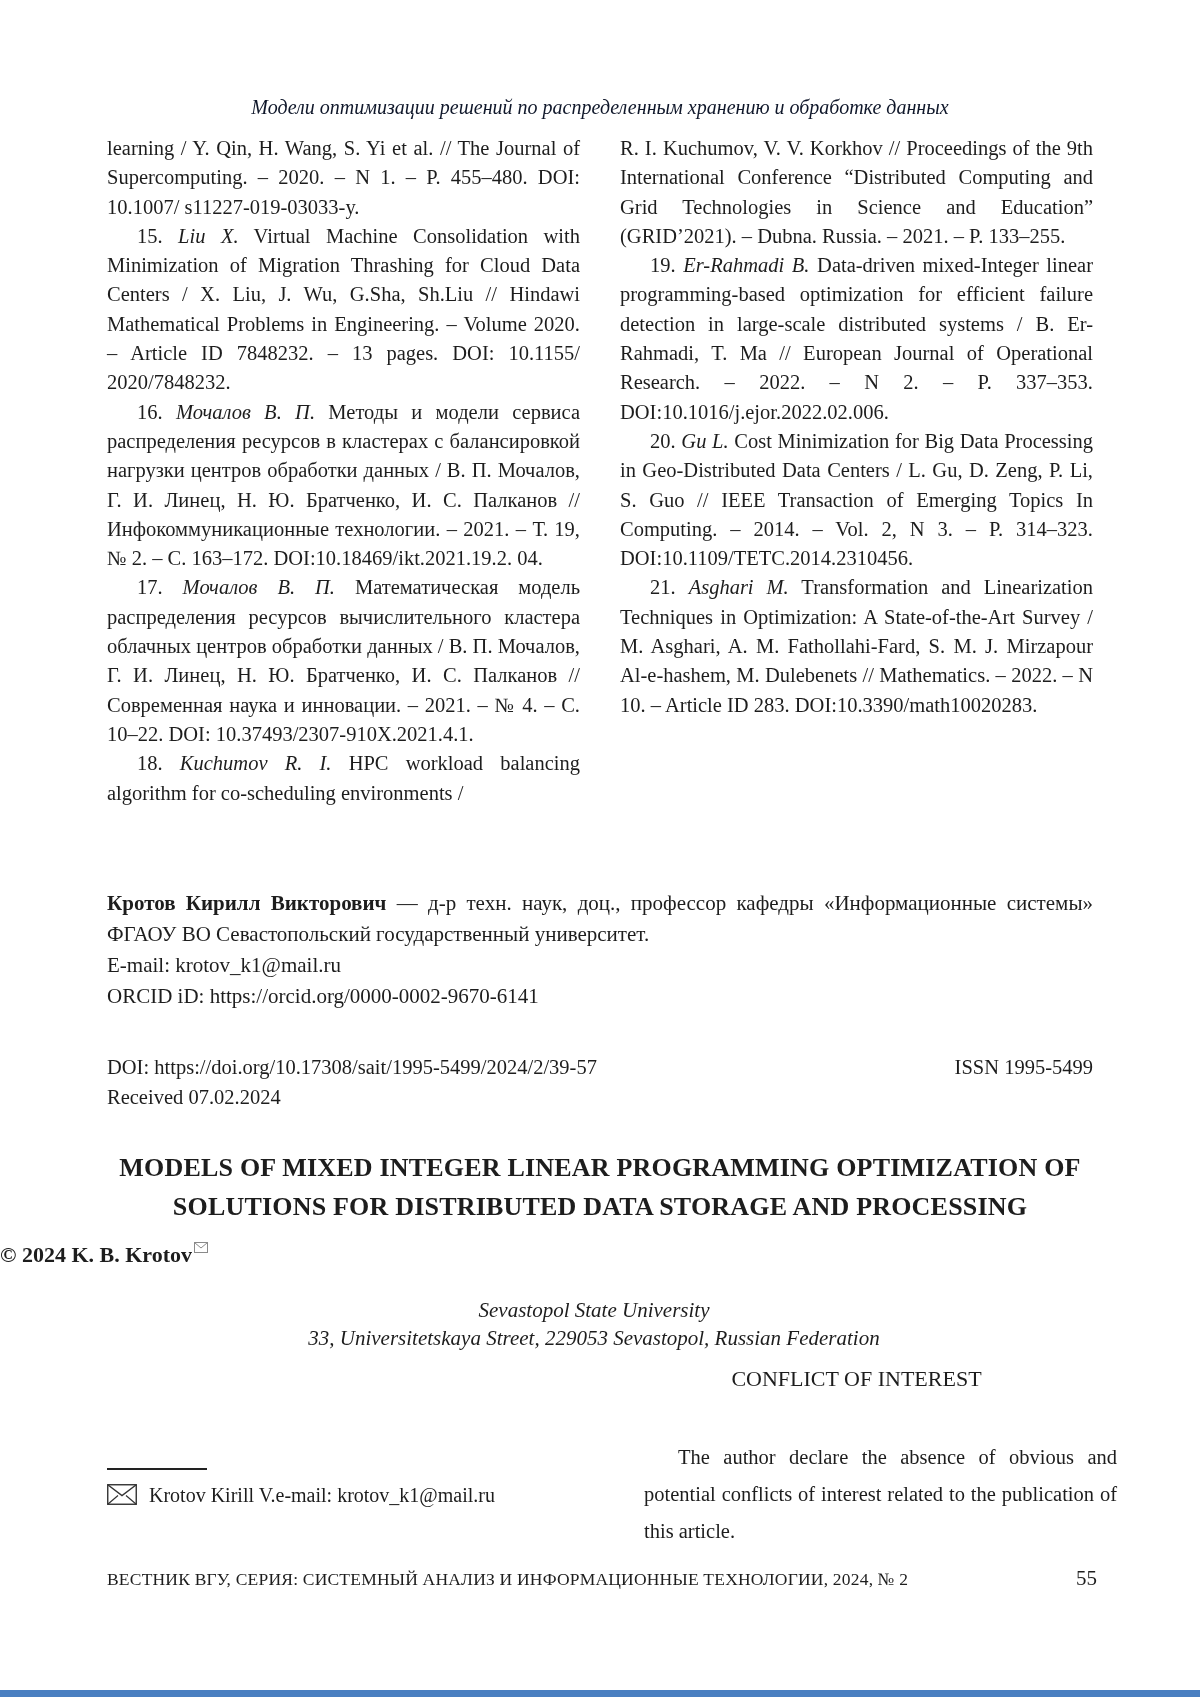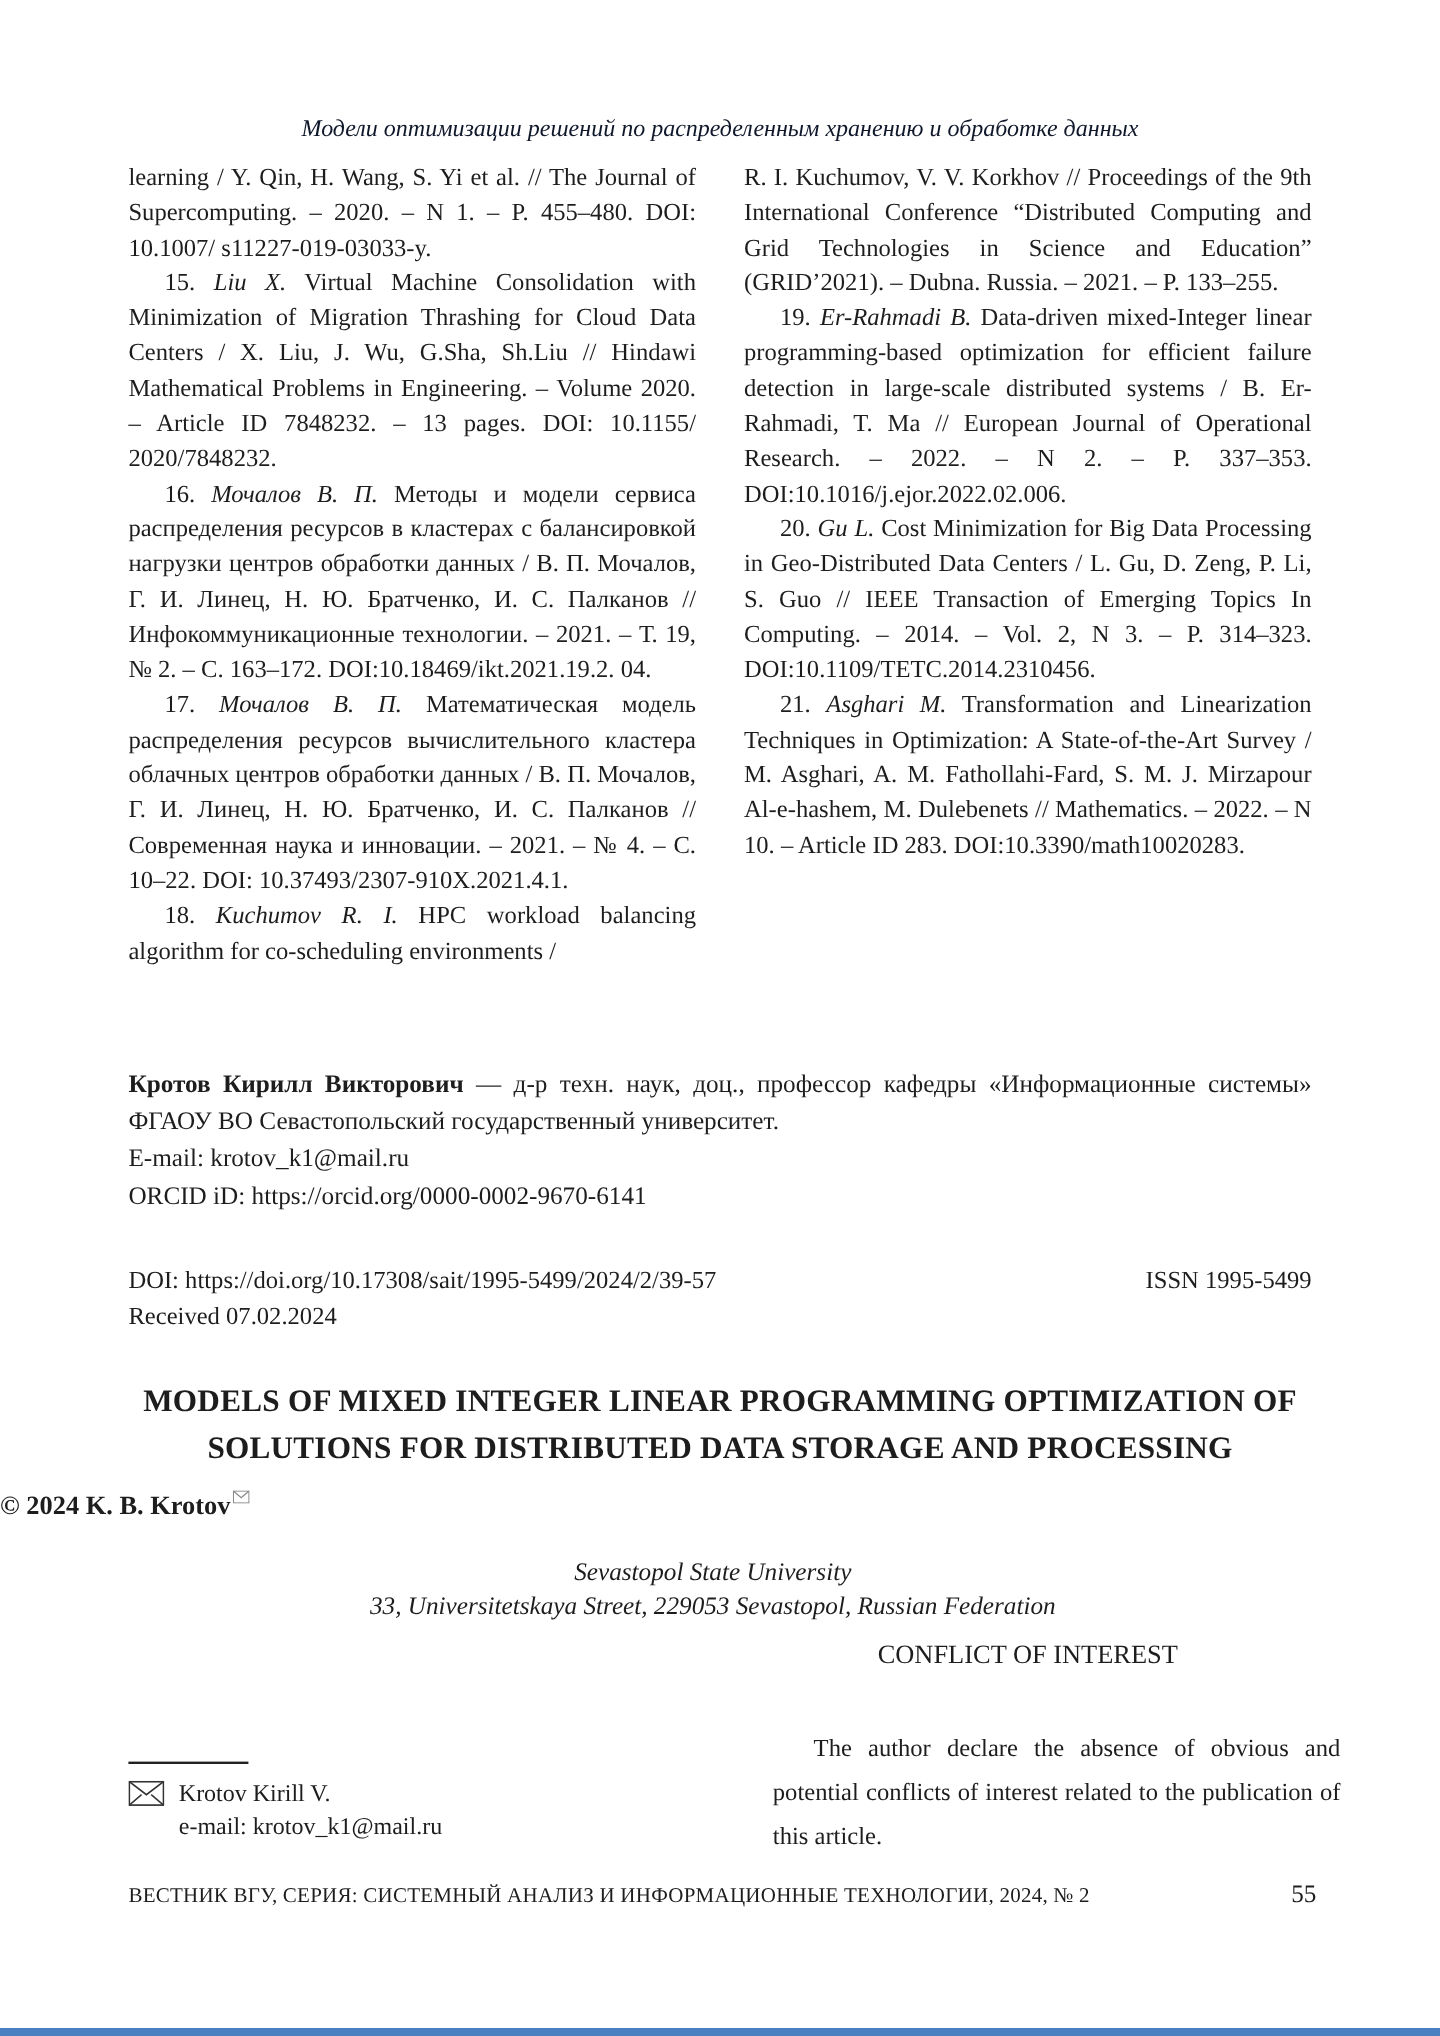--- a/index.html
+++ b/index.html
@@ -54,21 +54,21 @@
   }
   .conflict-para{
     position:absolute;top:1418px;left:620px;width:473px;
     font-size:20.5px;line-height:37px;text-align:justify;text-indent:34px;margin-left:24px;
   }
   .footnote{
     position:absolute;top:1468px;left:107px;width:420px;font-size:20px;line-height:27px;
   }
   .footnote-rule{width:100px;border-top:2.5px solid #222;margin-bottom:12px;}
   .footnote-row{display:flex;align-items:flex-start;gap:12px;}
-  .footnote-lines{display:flex;flex-direction:column;}
+  .footnote-lines{display:flex;flex-direction:row;}
   .env-icon{line-height:0;padding-top:2px;}
   .footer{
     position:absolute;top:1566px;left:107px;width:990px;
     display:flex;justify-content:space-between;align-items:baseline;
   }
   .footer-journal{font-size:17.5px;letter-spacing:0.2px;}
   .footer-page{font-size:21px;}
   .bottom-bar{position:absolute;left:0;right:0;bottom:0;height:7px;}
 </style>
 </head>

